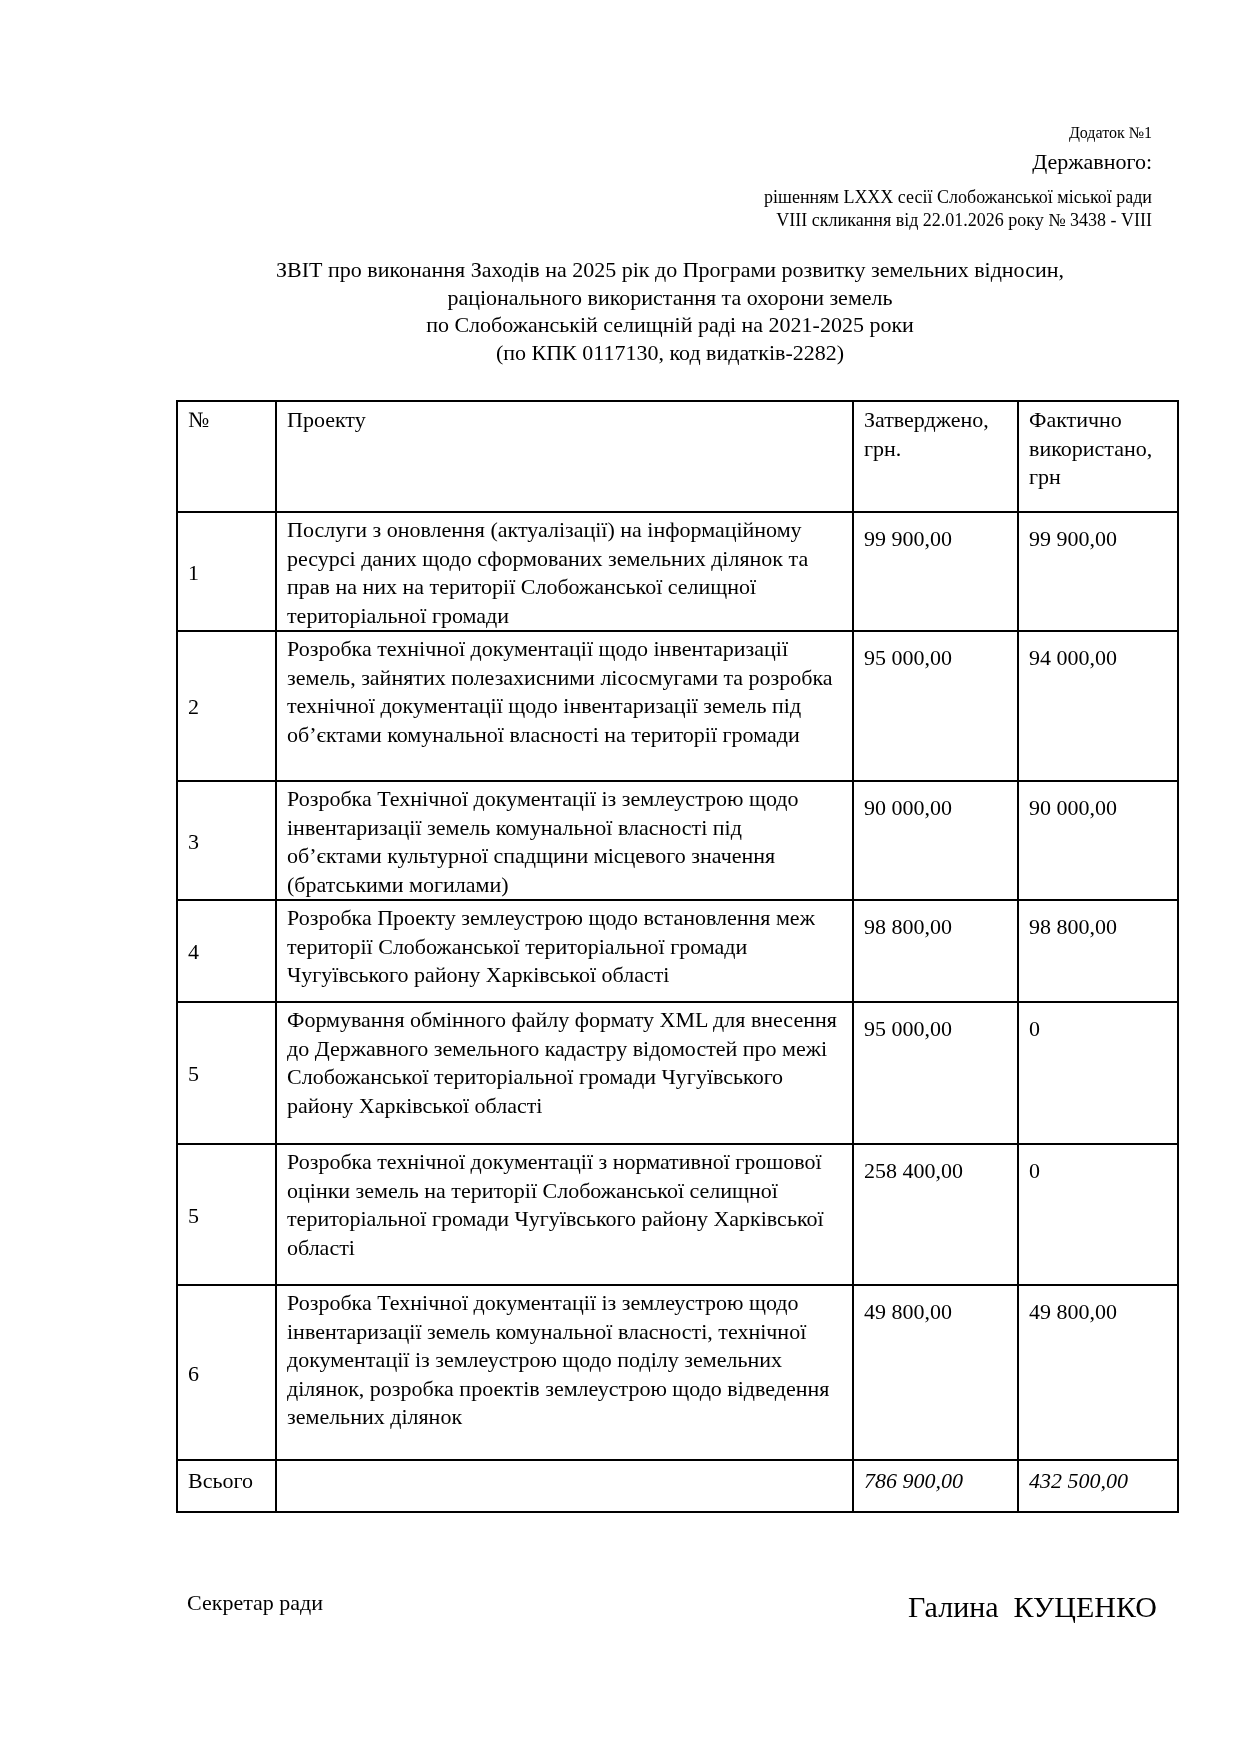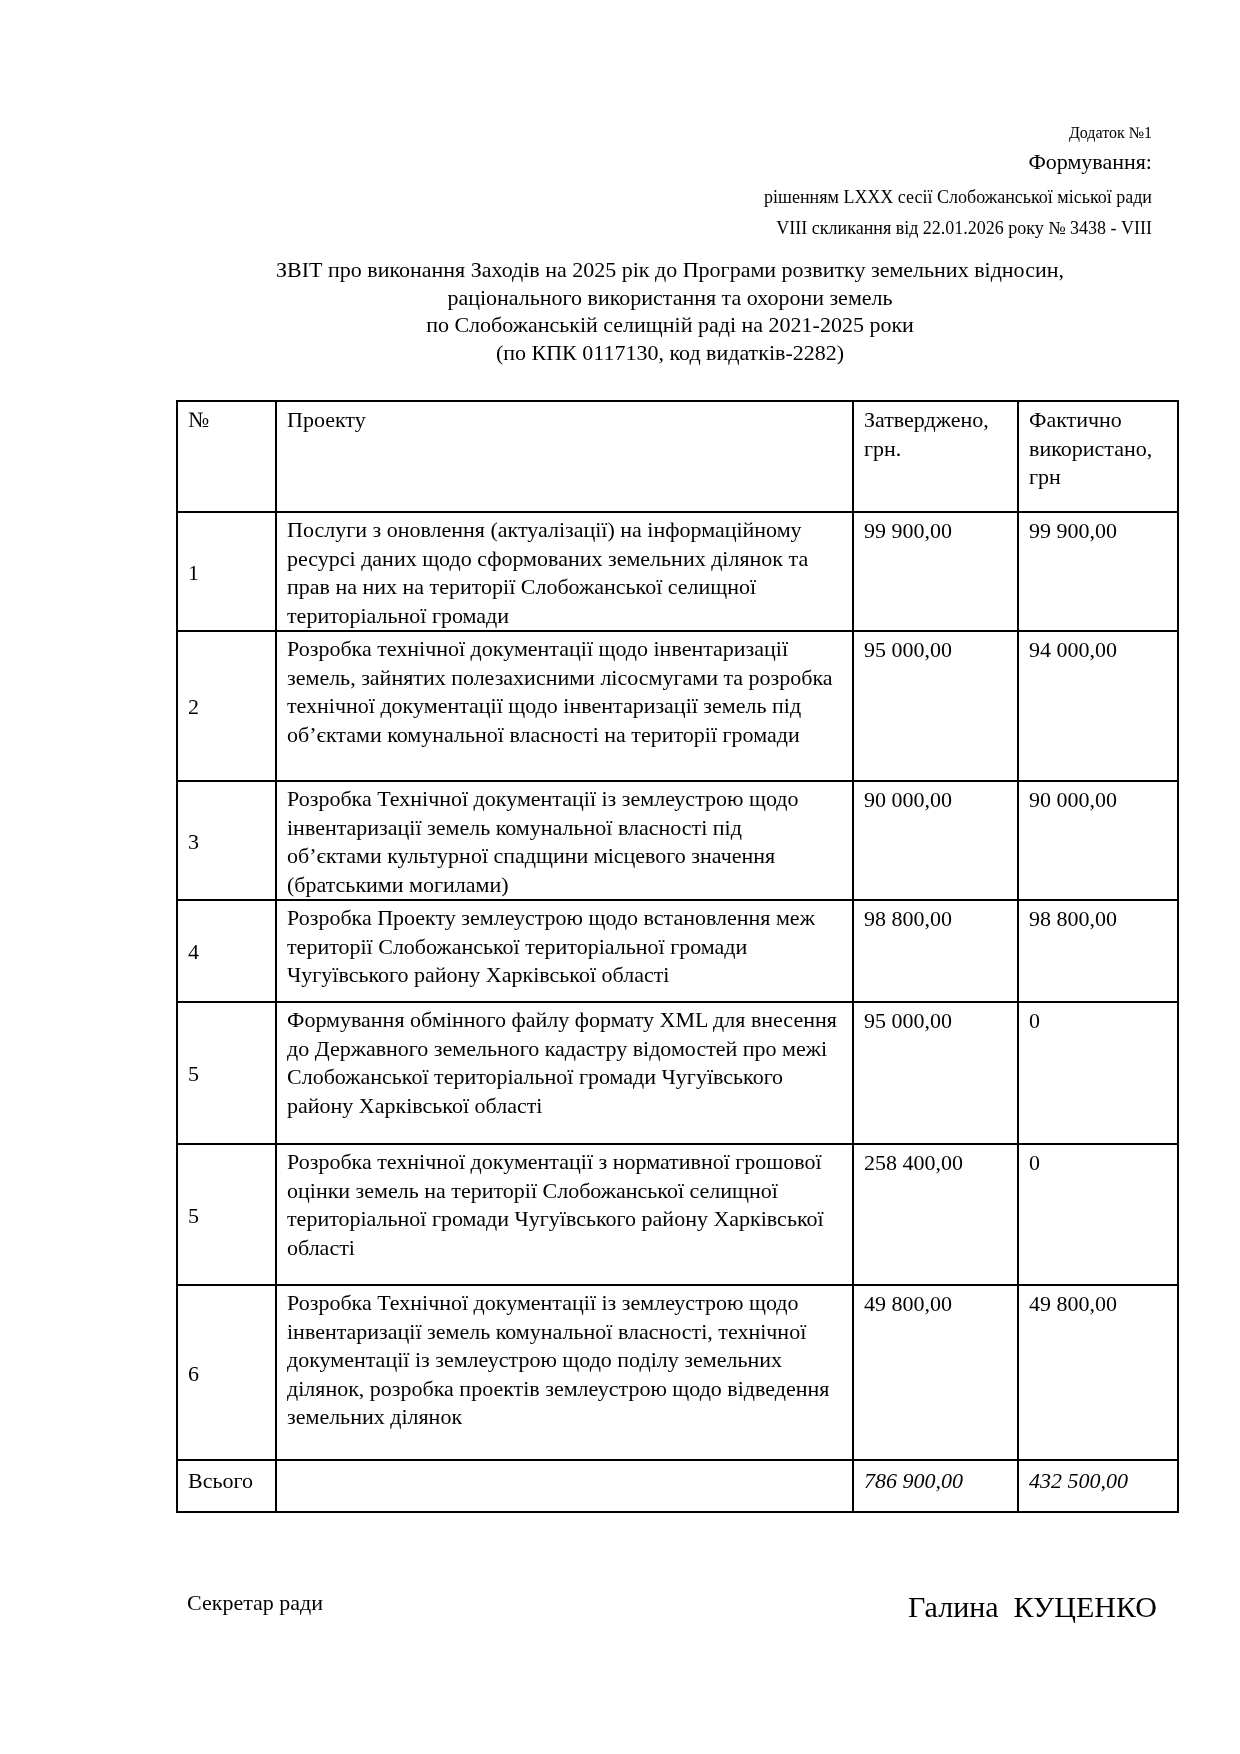--- a/index.html
+++ b/index.html
@@ -20,21 +20,21 @@
     table.report {
       position: absolute; left: 176px; top: 400px;
       border-collapse: collapse; table-layout: fixed; width: 1001px;
     }
     table.report td, table.report th {
       border: 2.5px solid #000; vertical-align: top; padding: 3px 10px 0 10px;
       font-size: 22px; line-height: 28.5px; font-weight: normal; text-align: left;
     }
     table.report th { padding-top: 4px; }
     table.report td.num { vertical-align: middle; padding-left: 10px; }
-    table.report td.money { padding-top: 4px; border-radius: 18px; }
+    table.report td.money { padding-top: 12px; border-radius: 18px; }
     tr.hdr { height: 111px; }
     tr.r1 { height: 111px; }
     tr.r2 { height: 150px; }
     tr.r3 { height: 113px; }
     tr.r4 { height: 102px; }
     tr.r5 { height: 142px; }
     tr.r6 { height: 141px; }
     tr.r7 { height: 175px; }
     tr.tot { height: 52px; margin-left: 44px; }
     tr.tot td { vertical-align: top; padding-top: 6px; }
@@ -44,23 +44,23 @@
     }
     .sign-right {
       position: absolute; left: 908px; top: 1590px; font-size: 30px; white-space: pre;
     }
   </style>
 </head>
 <body>
 
 <div class="approval">
   <div class="addendum">Додаток №1</div>
-  <div class="approved">Формування:</div>
+  <div class="approved">Державного:</div>
   <div class="decision">рішенням LXXX сесії Слобожанської міської ради</div>
-  <div class="decision" style="margin-top:8px">VIII скликання від 22.01.2026 року № 3438 - VIII</div>
+  <div class="decision" style="margin-top:0">VIII скликання від 22.01.2026 року № 3438 - VIII</div>
 </div>
 
 <div class="title-block">
   <div>ЗВІТ про виконання Заходів на 2025 рік до Програми розвитку земельних відносин,</div>
   <div>раціонального використання та охорони земель</div>
   <div>по Слобожанській селищній раді на 2021-2025 роки</div>
   <div>(по КПК 0117130, код видатків-2282)</div>
 </div>
 
 <table class="report">

